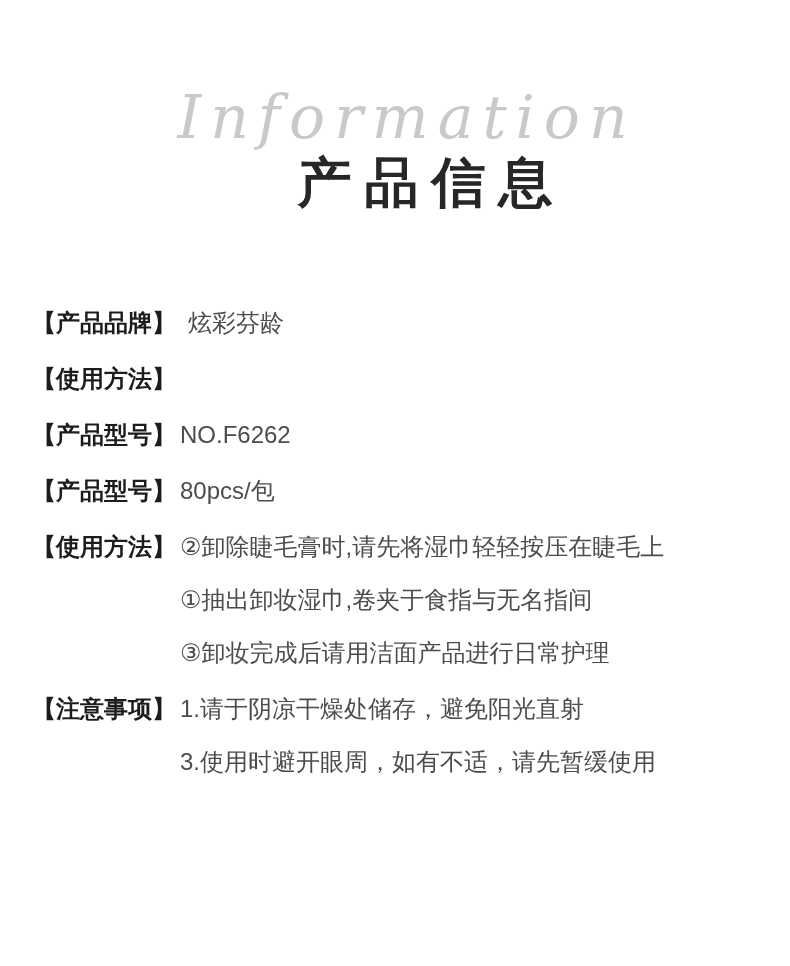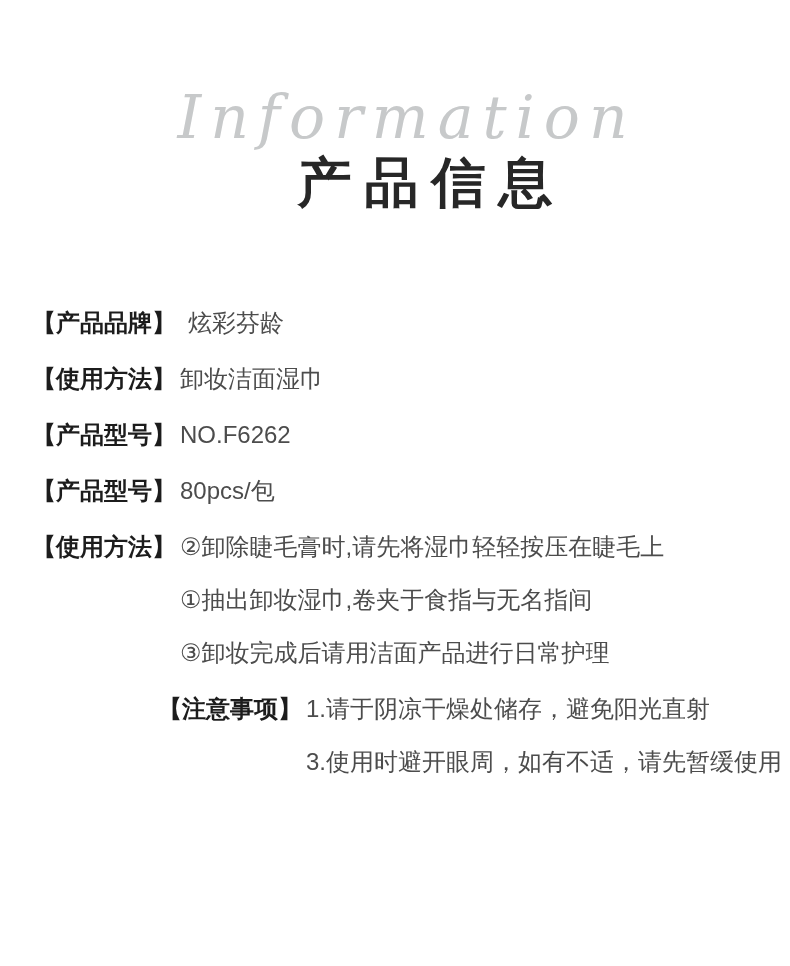--- a/index.html
+++ b/index.html
@@ -70,42 +70,41 @@
   }
   .multi .line {
     color: #4c4c4c;
     margin-bottom: 23px;
     white-space: nowrap;
   }
   .multi .line:last-child {
     margin-bottom: 0;
   }
   .section-gap    { margin-top: 20px; }
-  .section-gap-sm { margin-top: 13px; justify-content: flex-end; }
+  .section-gap-sm { margin-top: 13px; }
 </style>
 </head>
 <body>
 
 <div class="page">
 
   <div class="header">
     <div class="script-word">Information</div>
     <div class="page-title">产品信息</div>
   </div>
 
   <div class="info-list">
 
     <div class="row">
       <div class="label">【产品品牌】</div>
       <div class="value pad">炫彩芬龄</div>
     </div>
 
     <div class="row">
       <div class="label">【使用方法】</div>
-      <div class="value">卸妆洁面湿巾</div>
     </div>
 
     <div class="row">
       <div class="label">【产品型号】</div>
       <div class="value">NO.F6262</div>
     </div>
 
     <div class="row">
       <div class="label">【产品型号】</div>
       <div class="value">80pcs/包</div>

